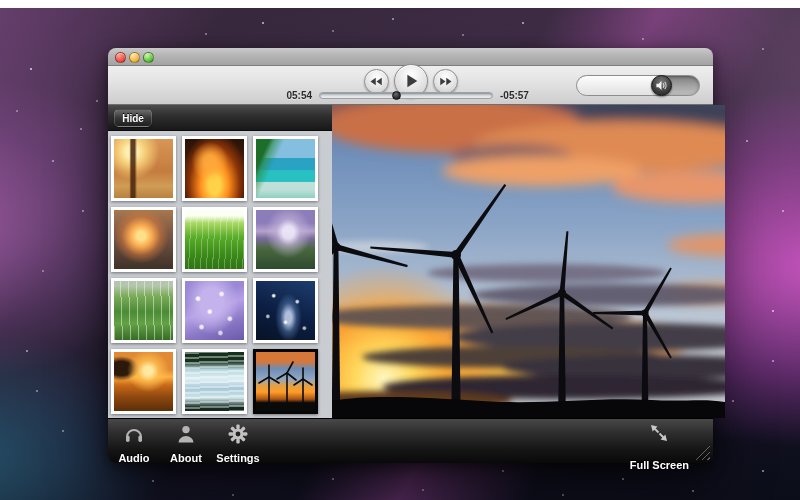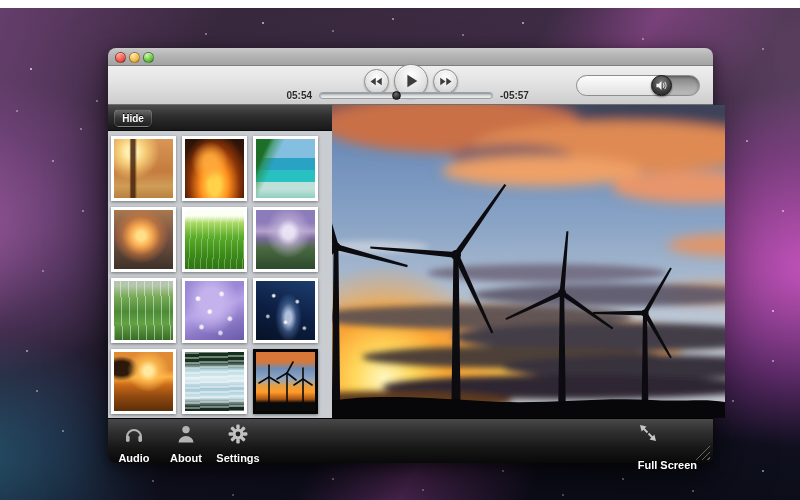--- a/index.html
+++ b/index.html
@@ -162,22 +162,22 @@
   
   .toolbar { position:relative; height:45px; border-radius:0 0 8px 8px;
     background:linear-gradient(180deg,#484848 0%,#2d2d2d 32%,#151515 70%,#090909 100%);
     border-top:1px solid #000; display:flex; }
   .tb-item { width:52px; height:100%; display:flex; flex-direction:column;
     align-items:center; justify-content:flex-start; padding-top:5px; gap:8px; cursor:pointer; }
   .tb-item.selected { background:linear-gradient(180deg,#020202,#0e0e0e);
     box-shadow:inset 0 0 8px rgba(0,0,0,.9); }
   .tb-label { font-size:11px; font-weight:bold; color:#fff; text-shadow:0 -1px 1px rgba(0,0,0,.9); }
   .tb-icon { height:22px; display:flex; align-items:center; justify-content:center; }
-  .fullscreen { position:absolute; right:16px; top:0; height:100%; display:flex;
-    flex-direction:column; align-items:flex-start; justify-content:flex-start;
+  .fullscreen { position:absolute; right:24px; top:0; height:100%; display:flex;
+    flex-direction:column; align-items:center; justify-content:flex-start;
     padding-top:4px; gap:16px; cursor:pointer; }
   .grip { position:absolute; right:3px; bottom:3px; width:15px; height:15px;
     clip-path:polygon(100% 0, 100% 100%, 0 100%);
     background:repeating-linear-gradient(135deg, transparent 0 3px, rgba(255,255,255,.35) 3px 4px); }
 </style>
 </head>
 <body>
 
 <div class="desktop">
   <div class="stars"></div>

